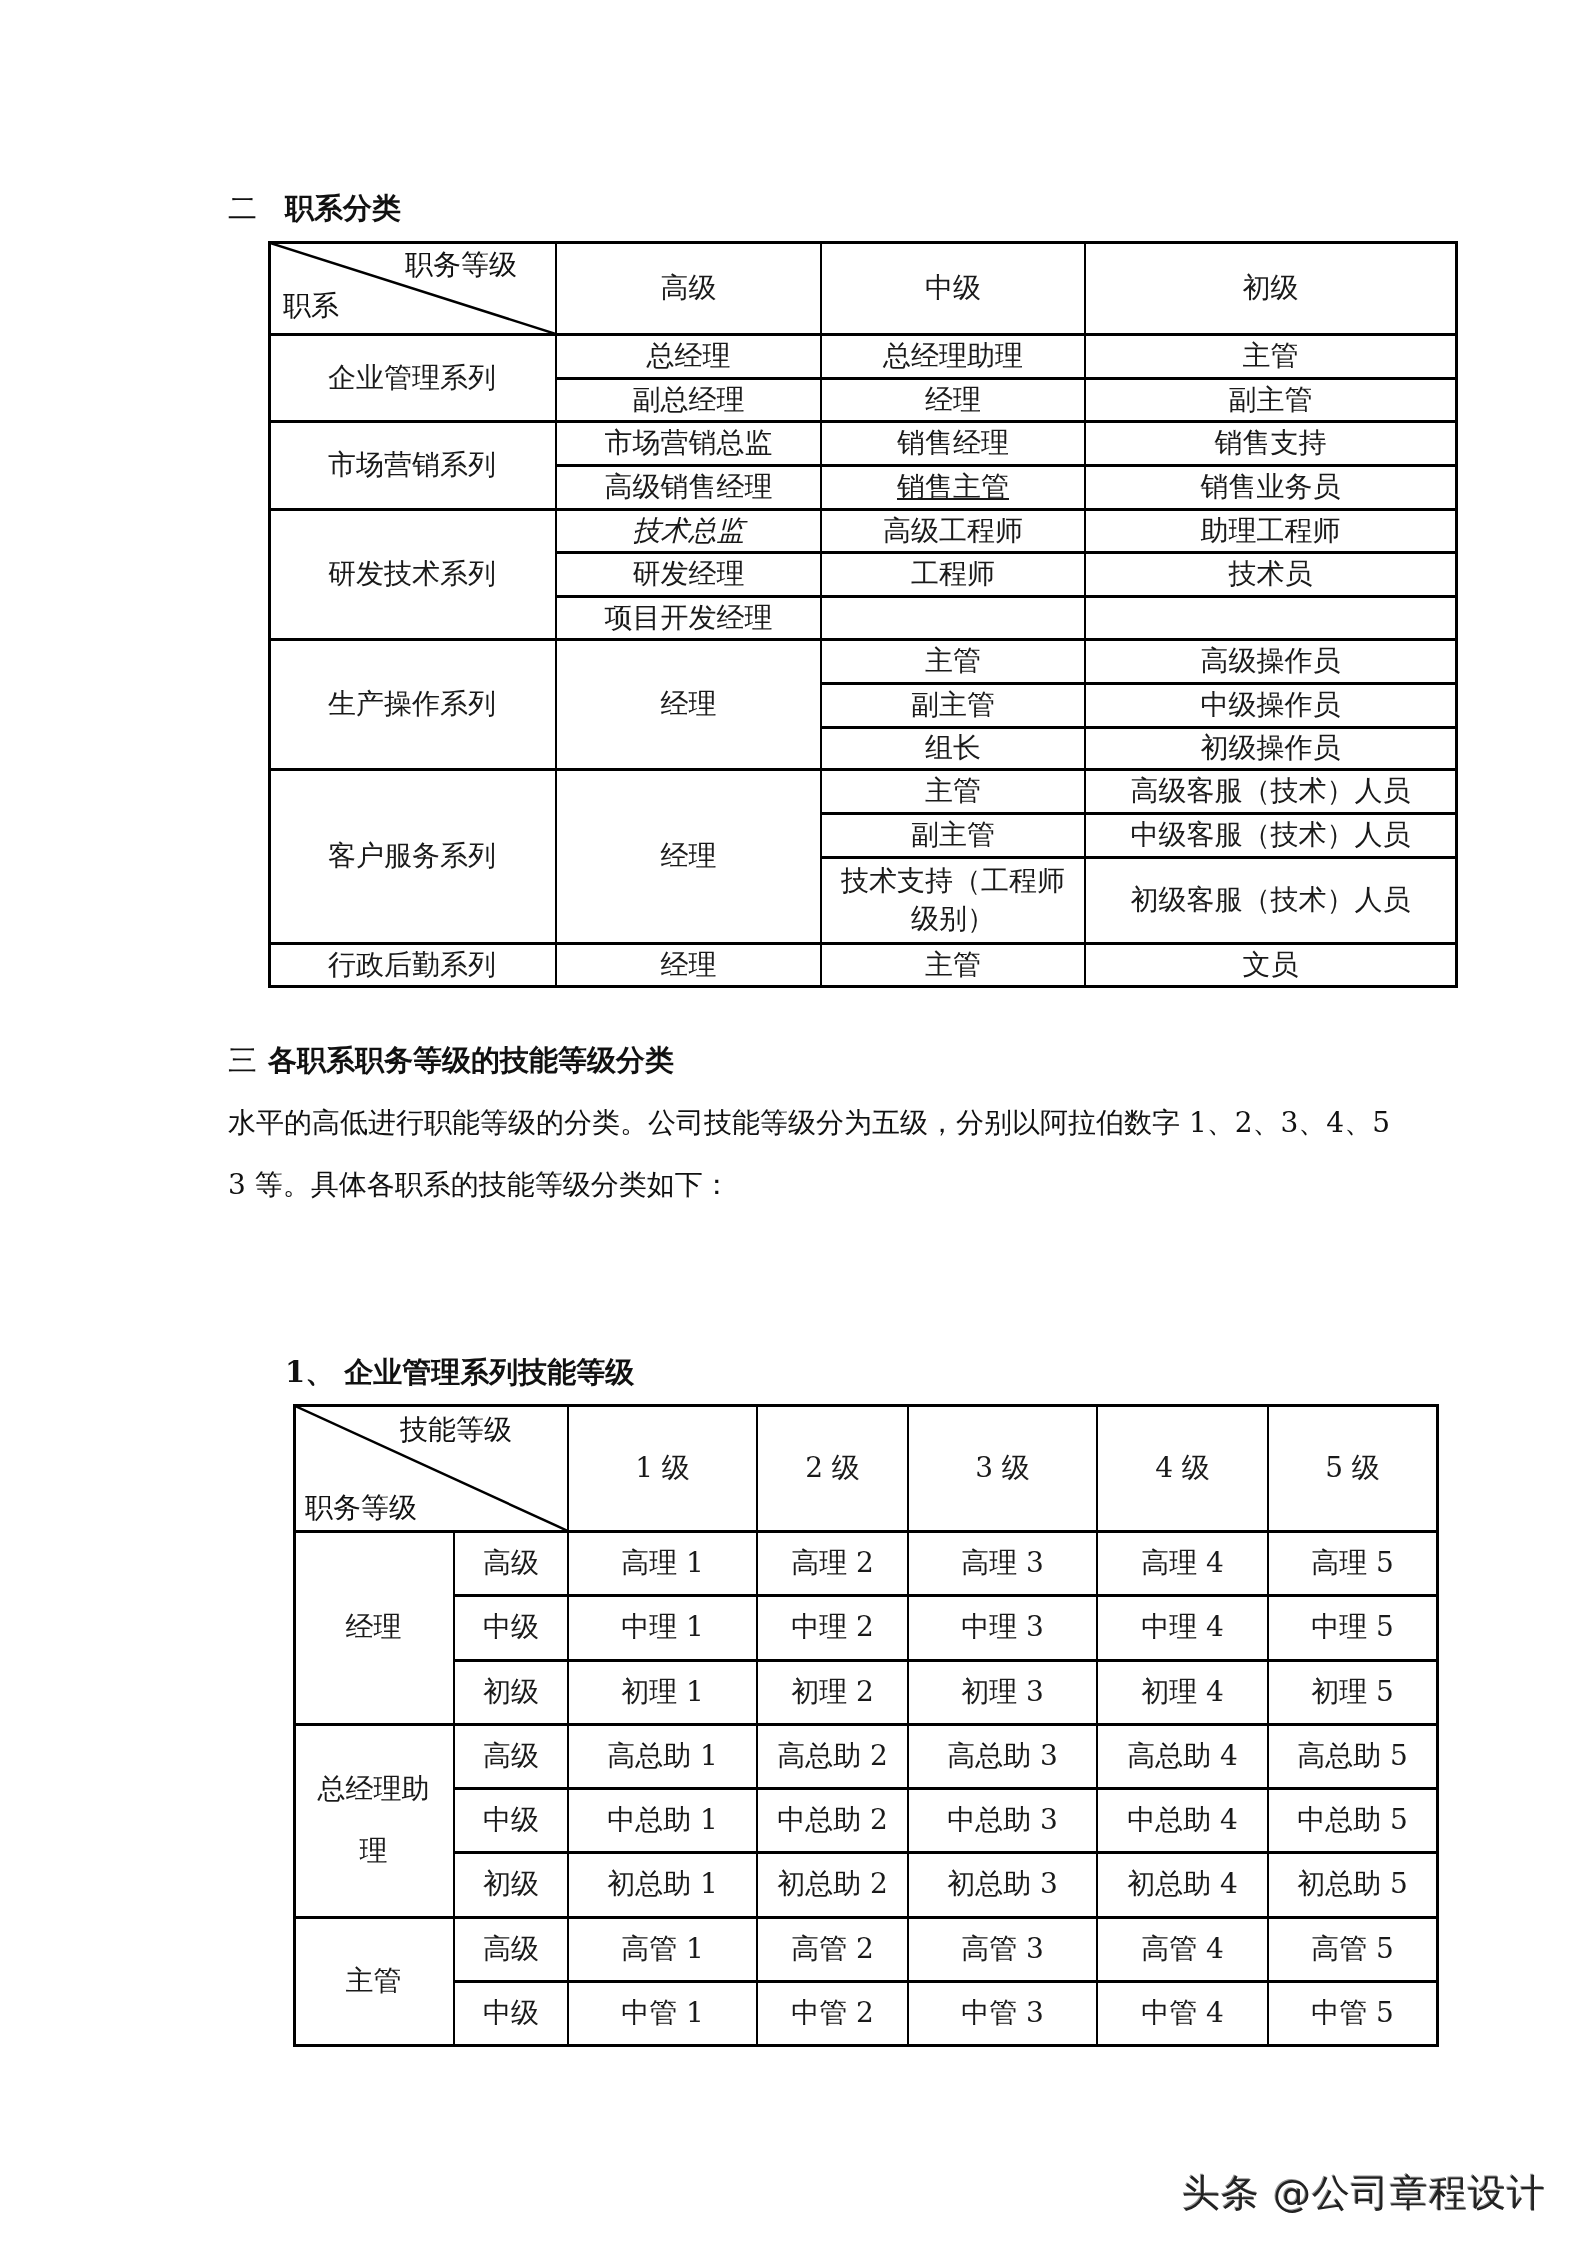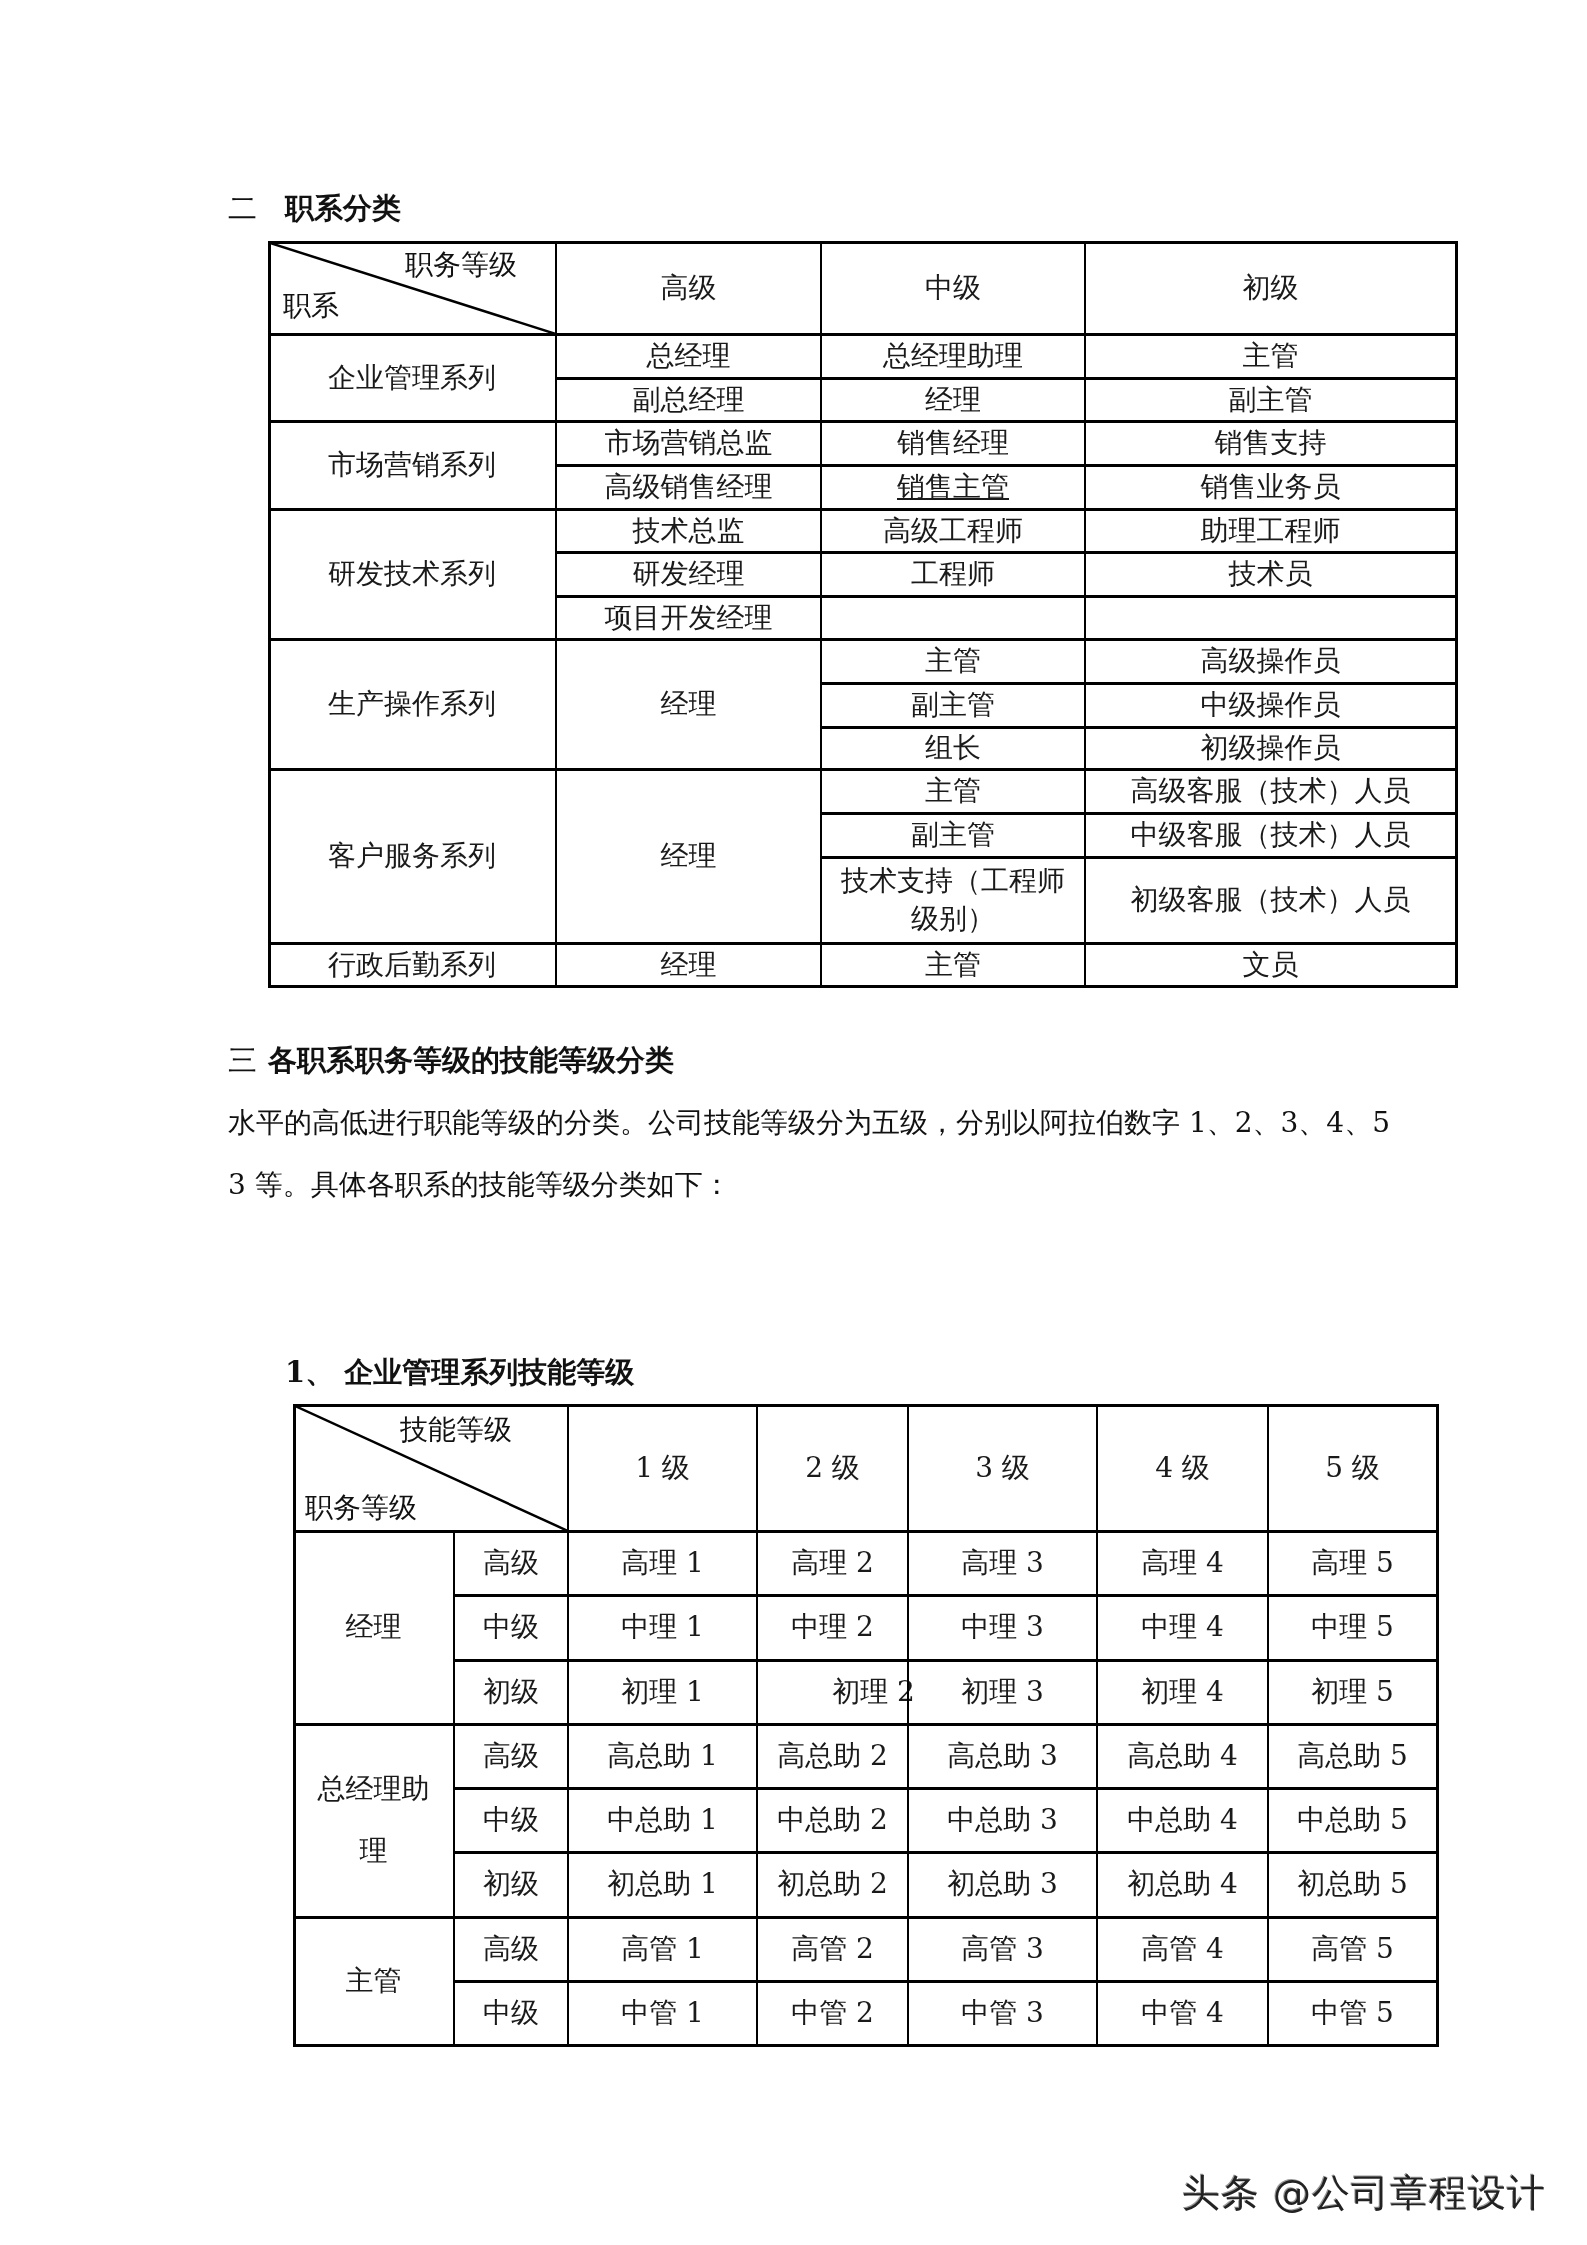--- a/index.html
+++ b/index.html
@@ -68,21 +68,21 @@
 <div class="hl" style="left:268px;top:508px;width:1188px;"></div>
 <div class="cell" style="left:556px;top:421px;width:265px;height:44px;">市场营销总监</div>
 <div class="cell" style="left:821px;top:421px;width:264px;height:44px;">销售经理</div>
 <div class="cell" style="left:1085px;top:421px;width:371px;height:44px;">销售支持</div>
 <div class="hl" style="left:556px;top:464px;width:900px;"></div>
 <div class="cell" style="left:556px;top:465px;width:265px;height:44px;">高级销售经理</div>
 <div class="cell" style="left:821px;top:465px;width:264px;height:44px;text-decoration:underline;">销售主管</div>
 <div class="cell" style="left:1085px;top:465px;width:371px;height:44px;">销售业务员</div>
 <div class="cell" style="left:268px;top:509px;width:288px;height:130px;">研发技术系列</div>
 <div class="hl" style="left:268px;top:638px;width:1188px;"></div>
-<div class="cell" style="left:556px;top:509px;width:265px;height:43px;">技术总监</div>
+<div class="cell" style="left:556px;top:509px;width:265px;height:43px;font-style:italic;">技术总监</div>
 <div class="cell" style="left:821px;top:509px;width:264px;height:43px;">高级工程师</div>
 <div class="cell" style="left:1085px;top:509px;width:371px;height:43px;">助理工程师</div>
 <div class="hl" style="left:556px;top:551px;width:900px;"></div>
 <div class="cell" style="left:556px;top:552px;width:265px;height:44px;">研发经理</div>
 <div class="cell" style="left:821px;top:552px;width:264px;height:44px;">工程师</div>
 <div class="cell" style="left:1085px;top:552px;width:371px;height:44px;">技术员</div>
 <div class="hl" style="left:556px;top:595px;width:900px;"></div>
 <div class="cell" style="left:556px;top:596px;width:265px;height:43px;">项目开发经理</div>
 <div class="cell" style="left:821px;top:596px;width:264px;height:43px;"></div>
 <div class="cell" style="left:1085px;top:596px;width:371px;height:43px;"></div>
@@ -137,21 +137,21 @@
 <div class="hl" style="left:454px;top:1594.25px;width:983px;"></div>
 <div class="cell" style="left:454px;top:1595.25px;width:114px;height:64.25px;">中级</div>
 <div class="cell" style="left:568px;top:1595.25px;width:189px;height:64.25px;">中理 1</div>
 <div class="cell" style="left:757px;top:1595.25px;width:151px;height:64.25px;">中理 2</div>
 <div class="cell" style="left:908px;top:1595.25px;width:189px;height:64.25px;">中理 3</div>
 <div class="cell" style="left:1097px;top:1595.25px;width:171px;height:64.25px;">中理 4</div>
 <div class="cell" style="left:1268px;top:1595.25px;width:169px;height:64.25px;">中理 5</div>
 <div class="hl" style="left:454px;top:1658.5px;width:983px;"></div>
 <div class="cell" style="left:454px;top:1659.5px;width:114px;height:64.25px;">初级</div>
 <div class="cell" style="left:568px;top:1659.5px;width:189px;height:64.25px;">初理 1</div>
-<div class="cell" style="left:757px;top:1659.5px;width:151px;height:64.25px;margin-left:41px;">初理 2</div>
+<div class="cell" style="left:757px;top:1659.5px;width:151px;height:64.25px;">初理 2</div>
 <div class="cell" style="left:908px;top:1659.5px;width:189px;height:64.25px;">初理 3</div>
 <div class="cell" style="left:1097px;top:1659.5px;width:171px;height:64.25px;">初理 4</div>
 <div class="cell" style="left:1268px;top:1659.5px;width:169px;height:64.25px;">初理 5</div>
 <div class="hl" style="left:293px;top:1722.75px;width:1144px;"></div>
 <div class="cell" style="left: 293px; top: 1723.75px; width: 161px; height: 192.75px; padding: 0px 18px; line-height: 62px;">总经理助理</div>
 <div class="cell" style="left:454px;top:1723.75px;width:114px;height:64.25px;">高级</div>
 <div class="cell" style="left:568px;top:1723.75px;width:189px;height:64.25px;">高总助 1</div>
 <div class="cell" style="left:757px;top:1723.75px;width:151px;height:64.25px;">高总助 2</div>
 <div class="cell" style="left:908px;top:1723.75px;width:189px;height:64.25px;">高总助 3</div>
 <div class="cell" style="left:1097px;top:1723.75px;width:171px;height:64.25px;">高总助 4</div>

